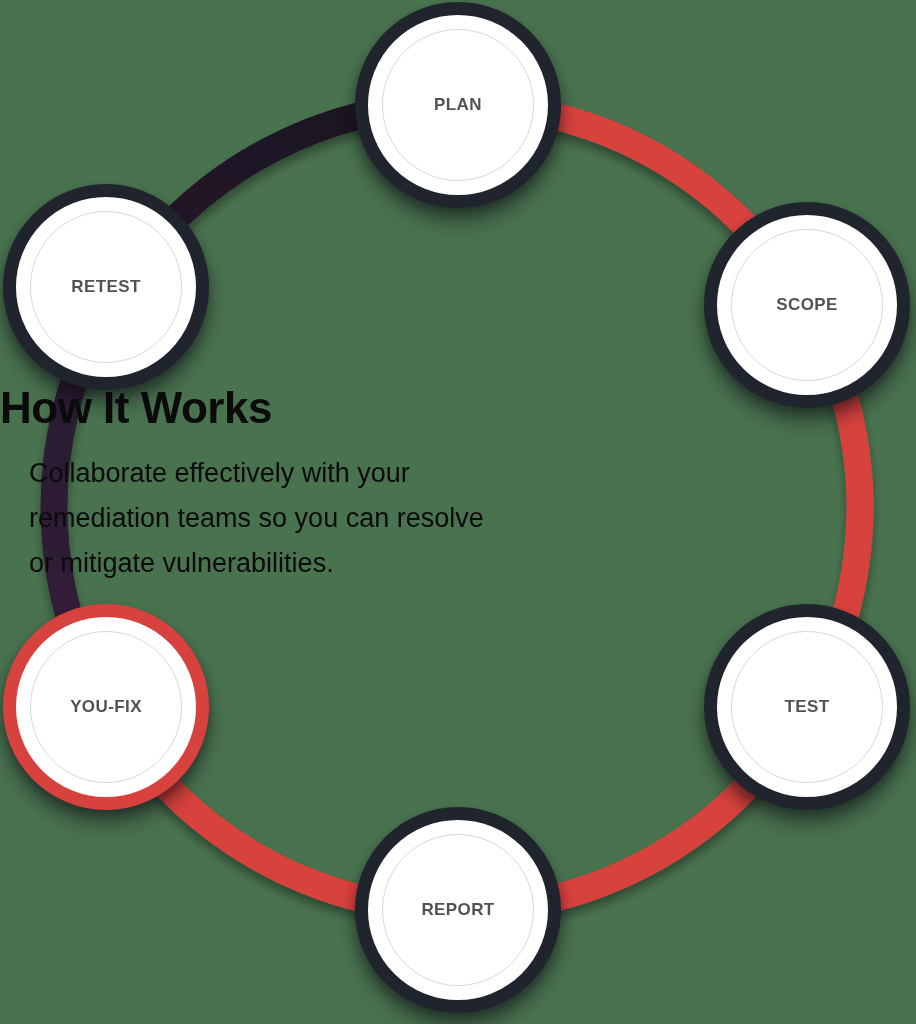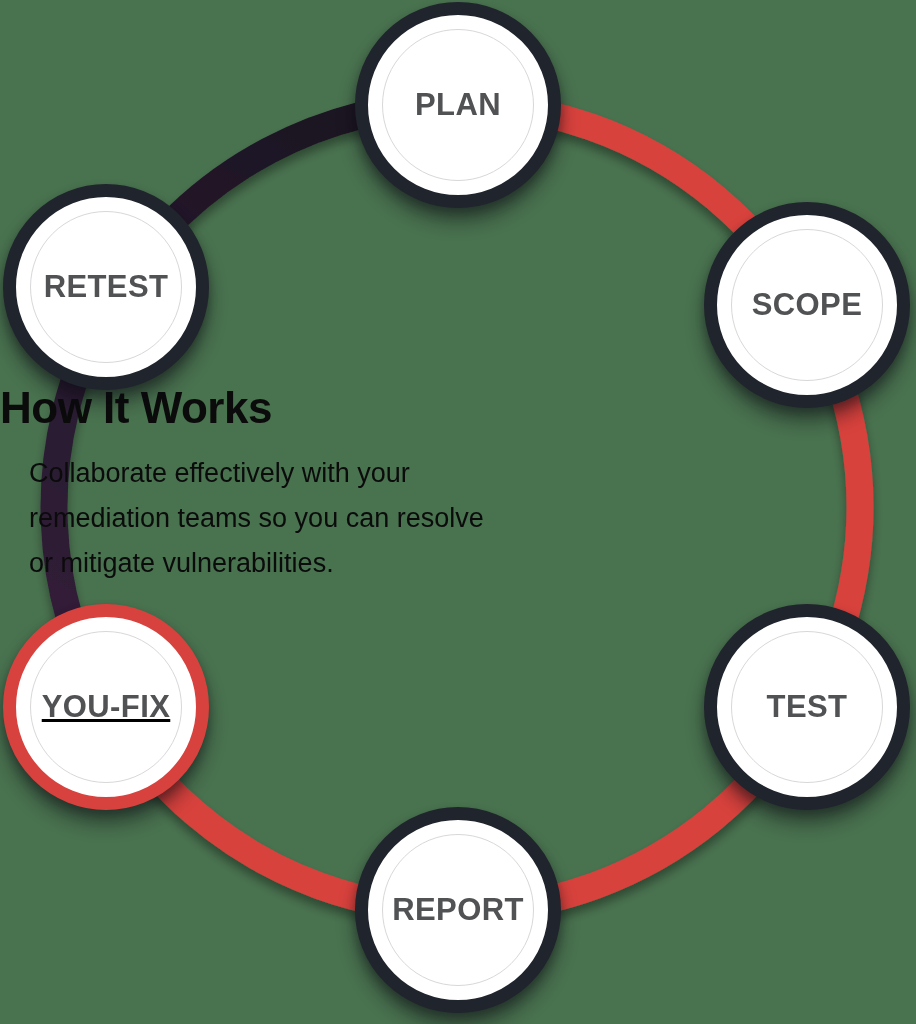--- a/index.html
+++ b/index.html
@@ -30,28 +30,28 @@
     border:13px solid var(--node-ring-dark);
     display:flex;align-items:center;justify-content:center;
     box-shadow:0 14px 18px rgba(12,10,18,.42),0 5px 9px rgba(12,10,18,.28);
   }
   .node.red{border-color:var(--accent-red);}
   .inner-circle{
     position:absolute;left:14px;top:14px;right:14px;bottom:14px;
     border:1.5px solid var(--node-inner-circle);border-radius:50%;
   }
   .node-label{
-    font-size:31px;font-weight:700;letter-spacing:.4px;
+    font-size:17px;font-weight:700;letter-spacing:.4px;
     color:var(--step-label);
   }
   .node-plan  {left:355px;top:2px;}
   .node-scope {left:704px;top:202px;text-align:center;}
   .node-test  {left:704px;top:604px;}
   .node-report{left:355px;top:807px;}
-  .node-youfix{left:3px;top:604px;text-decoration:underline;}
+  .node-youfix{left:3px;top:604px;}
   .node-retest{left:3px;top:184px;}
 
   .center-text{
     position:absolute;left:0;right:0;top:383px;
     color:var(--text);
   }
   .center-text h1{
     margin:0 0 18px 0;font-size:44px;font-weight:700;letter-spacing:-.5px;
     color:var(--text);
   }

